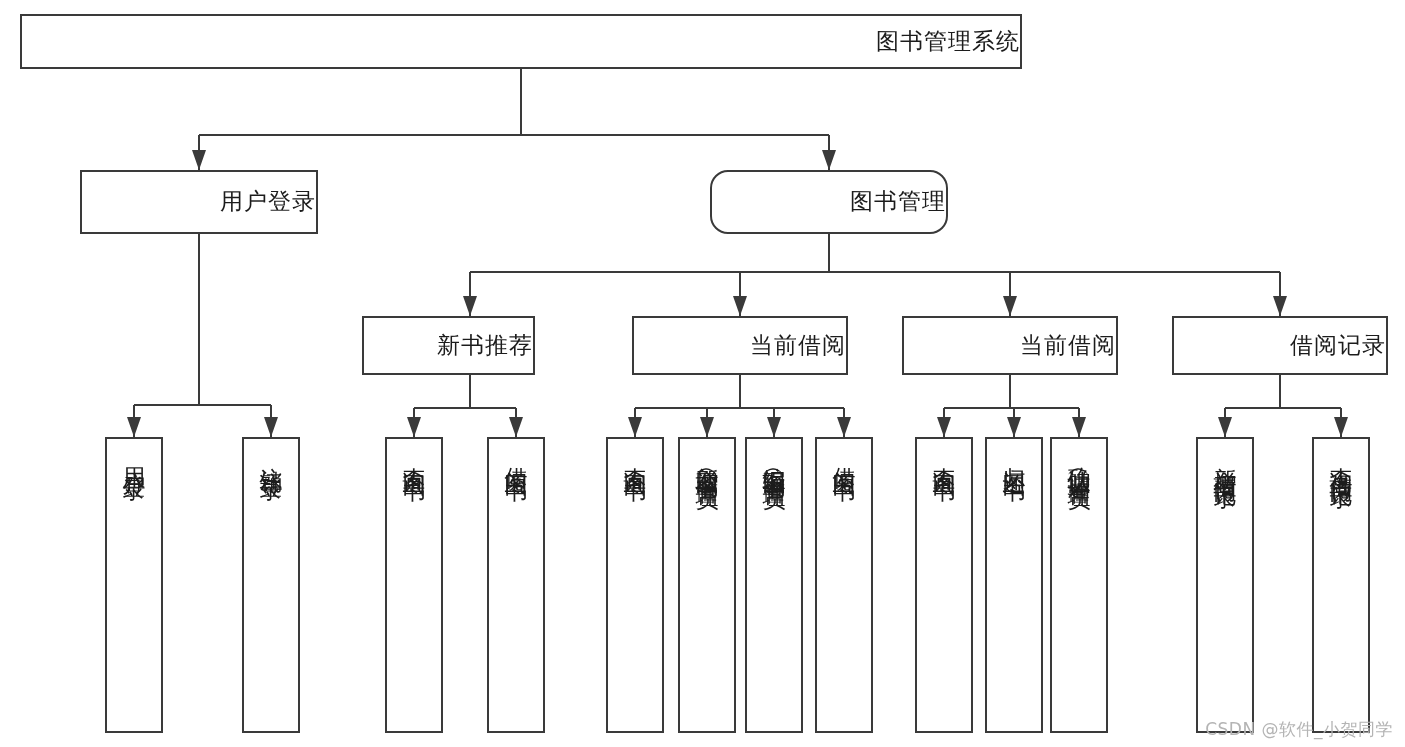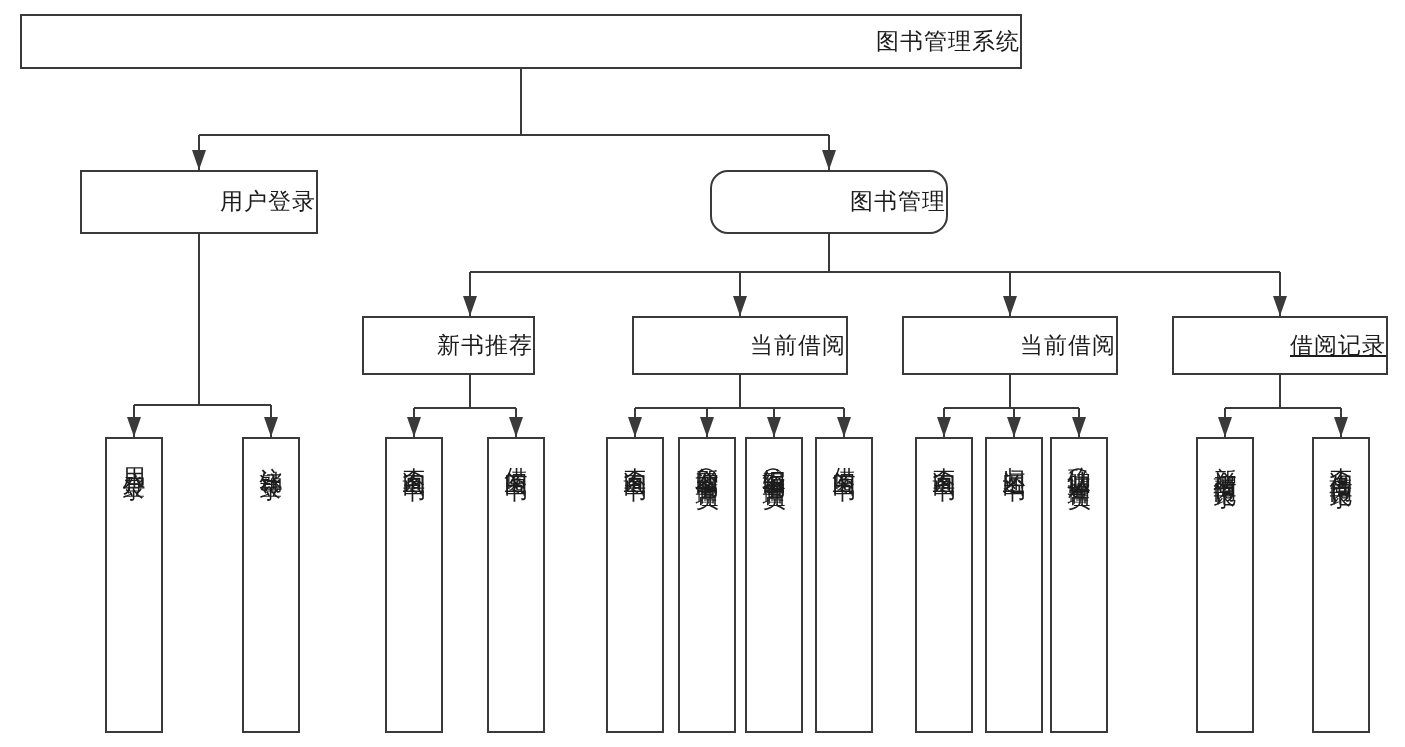--- a/index.html
+++ b/index.html
@@ -135,21 +135,21 @@
       </div>
       <div class="node horiz" style="left: 362px; top: 316px; width: 173px; height: 59px; padding-left: 44px;">
         <span>新书推荐</span>
       </div>
       <div class="node horiz" style="left: 632px; top: 316px; width: 216px; height: 59px;">
         <span>当前借阅</span>
       </div>
       <div class="node horiz" style="left: 902px; top: 316px; width: 216px; height: 59px;">
         <span>当前借阅</span>
       </div>
-      <div class="node horiz" style="left: 1172px; top: 316px; width: 216px; height: 59px; text-decoration: underline;">
+      <div class="node horiz" style="left: 1172px; top: 316px; width: 216px; height: 59px;">
         <span>借阅记录</span>
       </div>
       <div class="node vert" style="left: 105px; top: 437px; width: 58px; height: 296px;">
         <span class="vtext">用户登录</span>
       </div>
       <div class="node vert" style="left: 242px; top: 437px; width: 58px; height: 296px;">
         <span class="vtext">注销登录</span>
       </div>
       <div class="node vert" style="left: 385px; top: 437px; width: 58px; height: 296px;">
         <span class="vtext">查询图书</span>
@@ -179,13 +179,14 @@
         <span class="vtext">确认归还（管理员）</span>
       </div>
       <div class="node vert" style="left: 1196px; top: 437px; width: 58px; height: 296px;">
         <span class="vtext">新增借阅记录</span>
       </div>
       <div class="node vert" style="left: 1312px; top: 437px; width: 58px; height: 296px;">
         <span class="vtext">查询借阅记录</span>
       </div>
     </div>
 
+  <div id="watermark">CSDN @软件_小贺同学</div>
 </div>
 
 </body></html>

